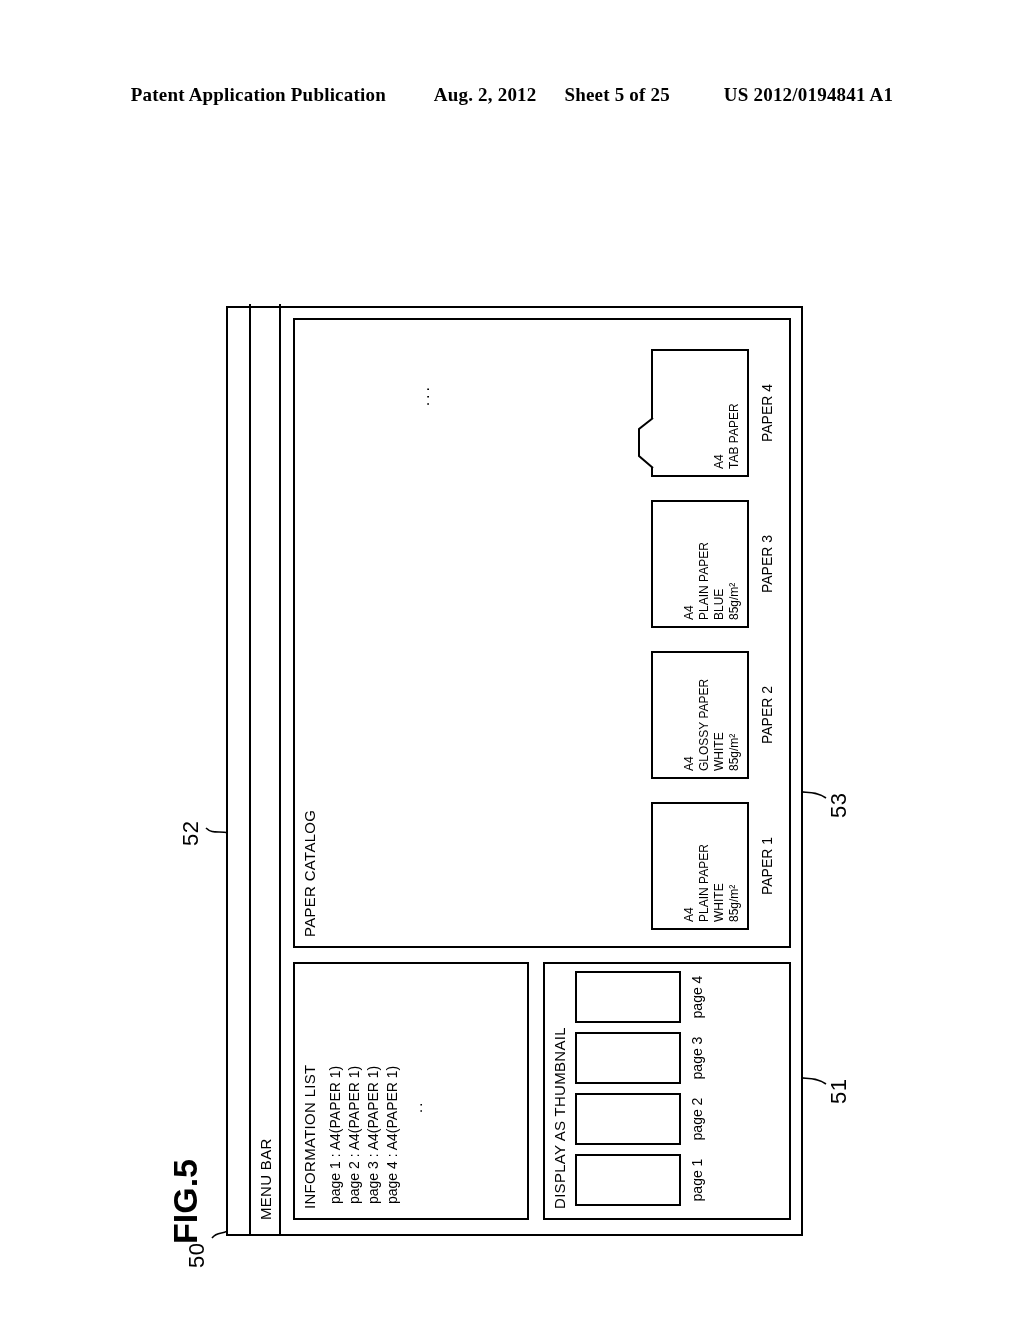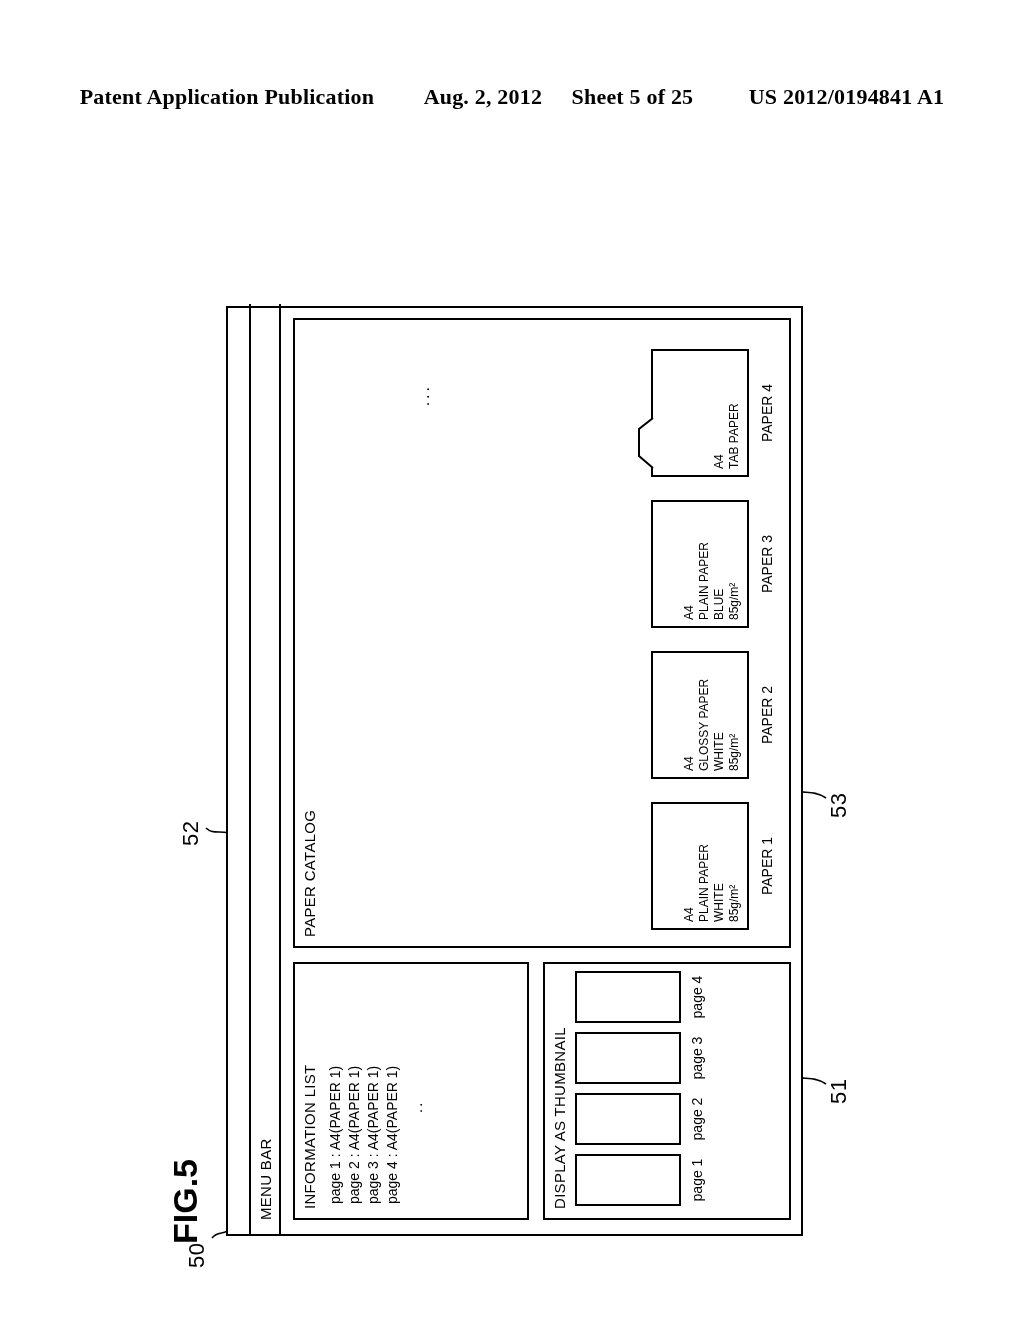--- a/index.html
+++ b/index.html
@@ -18,21 +18,21 @@
 
   
   #page-header {
     position: absolute;
     top: 84px;
     left: 0;
     width: 1024px;
     text-align: center;
     font-family: "Liberation Serif", serif;
     font-weight: bold;
-    font-size: 22px;
+    font-size: 19px;
     letter-spacing: 0.2px;
     white-space: nowrap;
   }
   #page-header .hs { display: inline-block; }
   .gap-a { display: inline-block; width: 38px; }
   .gap-b { display: inline-block; width: 18px; }
   .gap-c { display: inline-block; width: 44px; }
 
   
   

